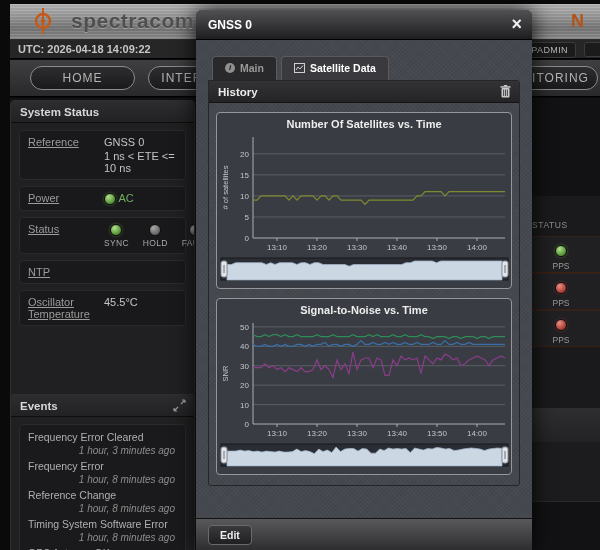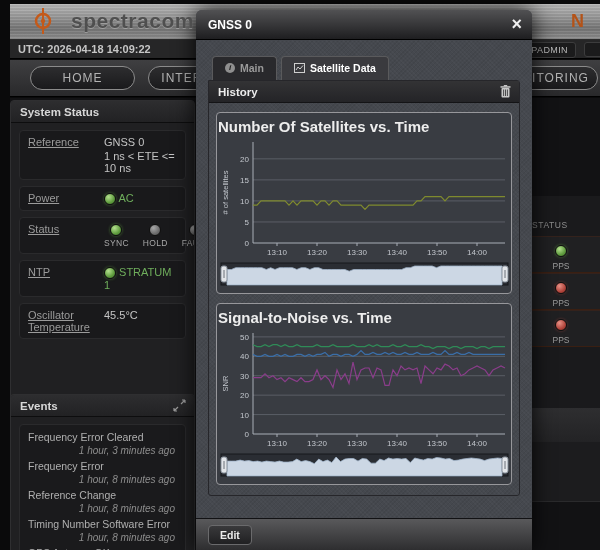--- a/index.html
+++ b/index.html
@@ -86,21 +86,21 @@
   .tab.active { background:#3a3a3e; color:#fff; }
   .info-icon { display:inline-block; width:10px; height:10px; border-radius:50%; background:#8f8f8f; color:#1c1c1c;
     font-size:8px; font-weight:bold; text-align:center; line-height:10px; font-style:italic; }
   .history-panel { border:1px solid #26262a; border-radius:0 3px 3px 3px; }
   .history-header { height:22px; line-height:22px; padding:0 9px; background:linear-gradient(180deg,#333335,#242427);
     border-bottom:1px solid #141416; font-size:11.5px; font-weight:bold; color:#ececec; position:relative; }
   .trash-icon { position:absolute; right:8px; top:4px; cursor:pointer; }
   .history-body { padding:9px 6px 10px; }
   .chart-box { border:1px solid #97979b; border-radius:4px; background:#393c42; padding:2px 1px 3px; margin:0 1px 9px; }
   .chart-box:last-child { margin-bottom:0; }
-  .chart-title { font-size:15px; font-weight:bold; color:#ededed; padding:3px 0 1px; }
+  .chart-title { text-align:center; font-size:11px; font-weight:bold; color:#ededed; padding:3px 0 1px; }
   .chart-svg svg { display:block; margin:0 auto; }
   .modal-footer { position:absolute; left:0; right:0; bottom:0; height:32px;
     background:linear-gradient(180deg,#59595b,#2e2e30); border-top:1px solid #121214; }
   .edit-btn { position:absolute; left:12px; top:6px; padding:3px 11px; font-size:10.5px; font-weight:bold; color:#ececec;
     background:linear-gradient(180deg,#39393b,#202022); border:1px solid #6a6a6c; border-radius:4px; cursor:pointer; }
 </style>
 </head>
 <body>
 
 <div class="page">
@@ -168,22 +168,20 @@
       <div class="card">
         <span class="lbl">Status</span>
         <span class="val ind-group">
           <span class="ind"><span class="dot green"></span><span class="cap">SYNC</span></span>
           <span class="ind"><span class="dot gray"></span><span class="cap">HOLD</span></span>
           <span class="ind"><span class="dot gray"></span><span class="cap">FAULT</span></span>
         </span>
       </div>
       <div class="card">
         <span class="lbl">NTP</span>
-        <span class="val"><span class="dot green"></span>
-          <span class="green-text">STRATUM 1</span></span>
       </div>
       <div class="card">
         <span class="lbl">Oscillator Temperature</span>
         <span class="val">45.5°C</span>
       </div>
 
     </div>
   </section>
 
   <section class="panel events">
@@ -201,21 +199,21 @@
       </div>
       <div>
         <div class="event-name">Frequency Error</div>
         <div class="event-time">1 hour, 8 minutes ago</div>
       </div>
       <div>
         <div class="event-name">Reference Change</div>
         <div class="event-time">1 hour, 8 minutes ago</div>
       </div>
       <div>
-        <div class="event-name">Timing Number Software Error</div>
+        <div class="event-name">Timing System Software Error</div>
         <div class="event-time">1 hour, 8 minutes ago</div>
       </div>
       <div>
         <div class="event-name">GPS Antenna OK</div>
 
       </div>
     </div>
   </section>
 
   <div class="modal">

